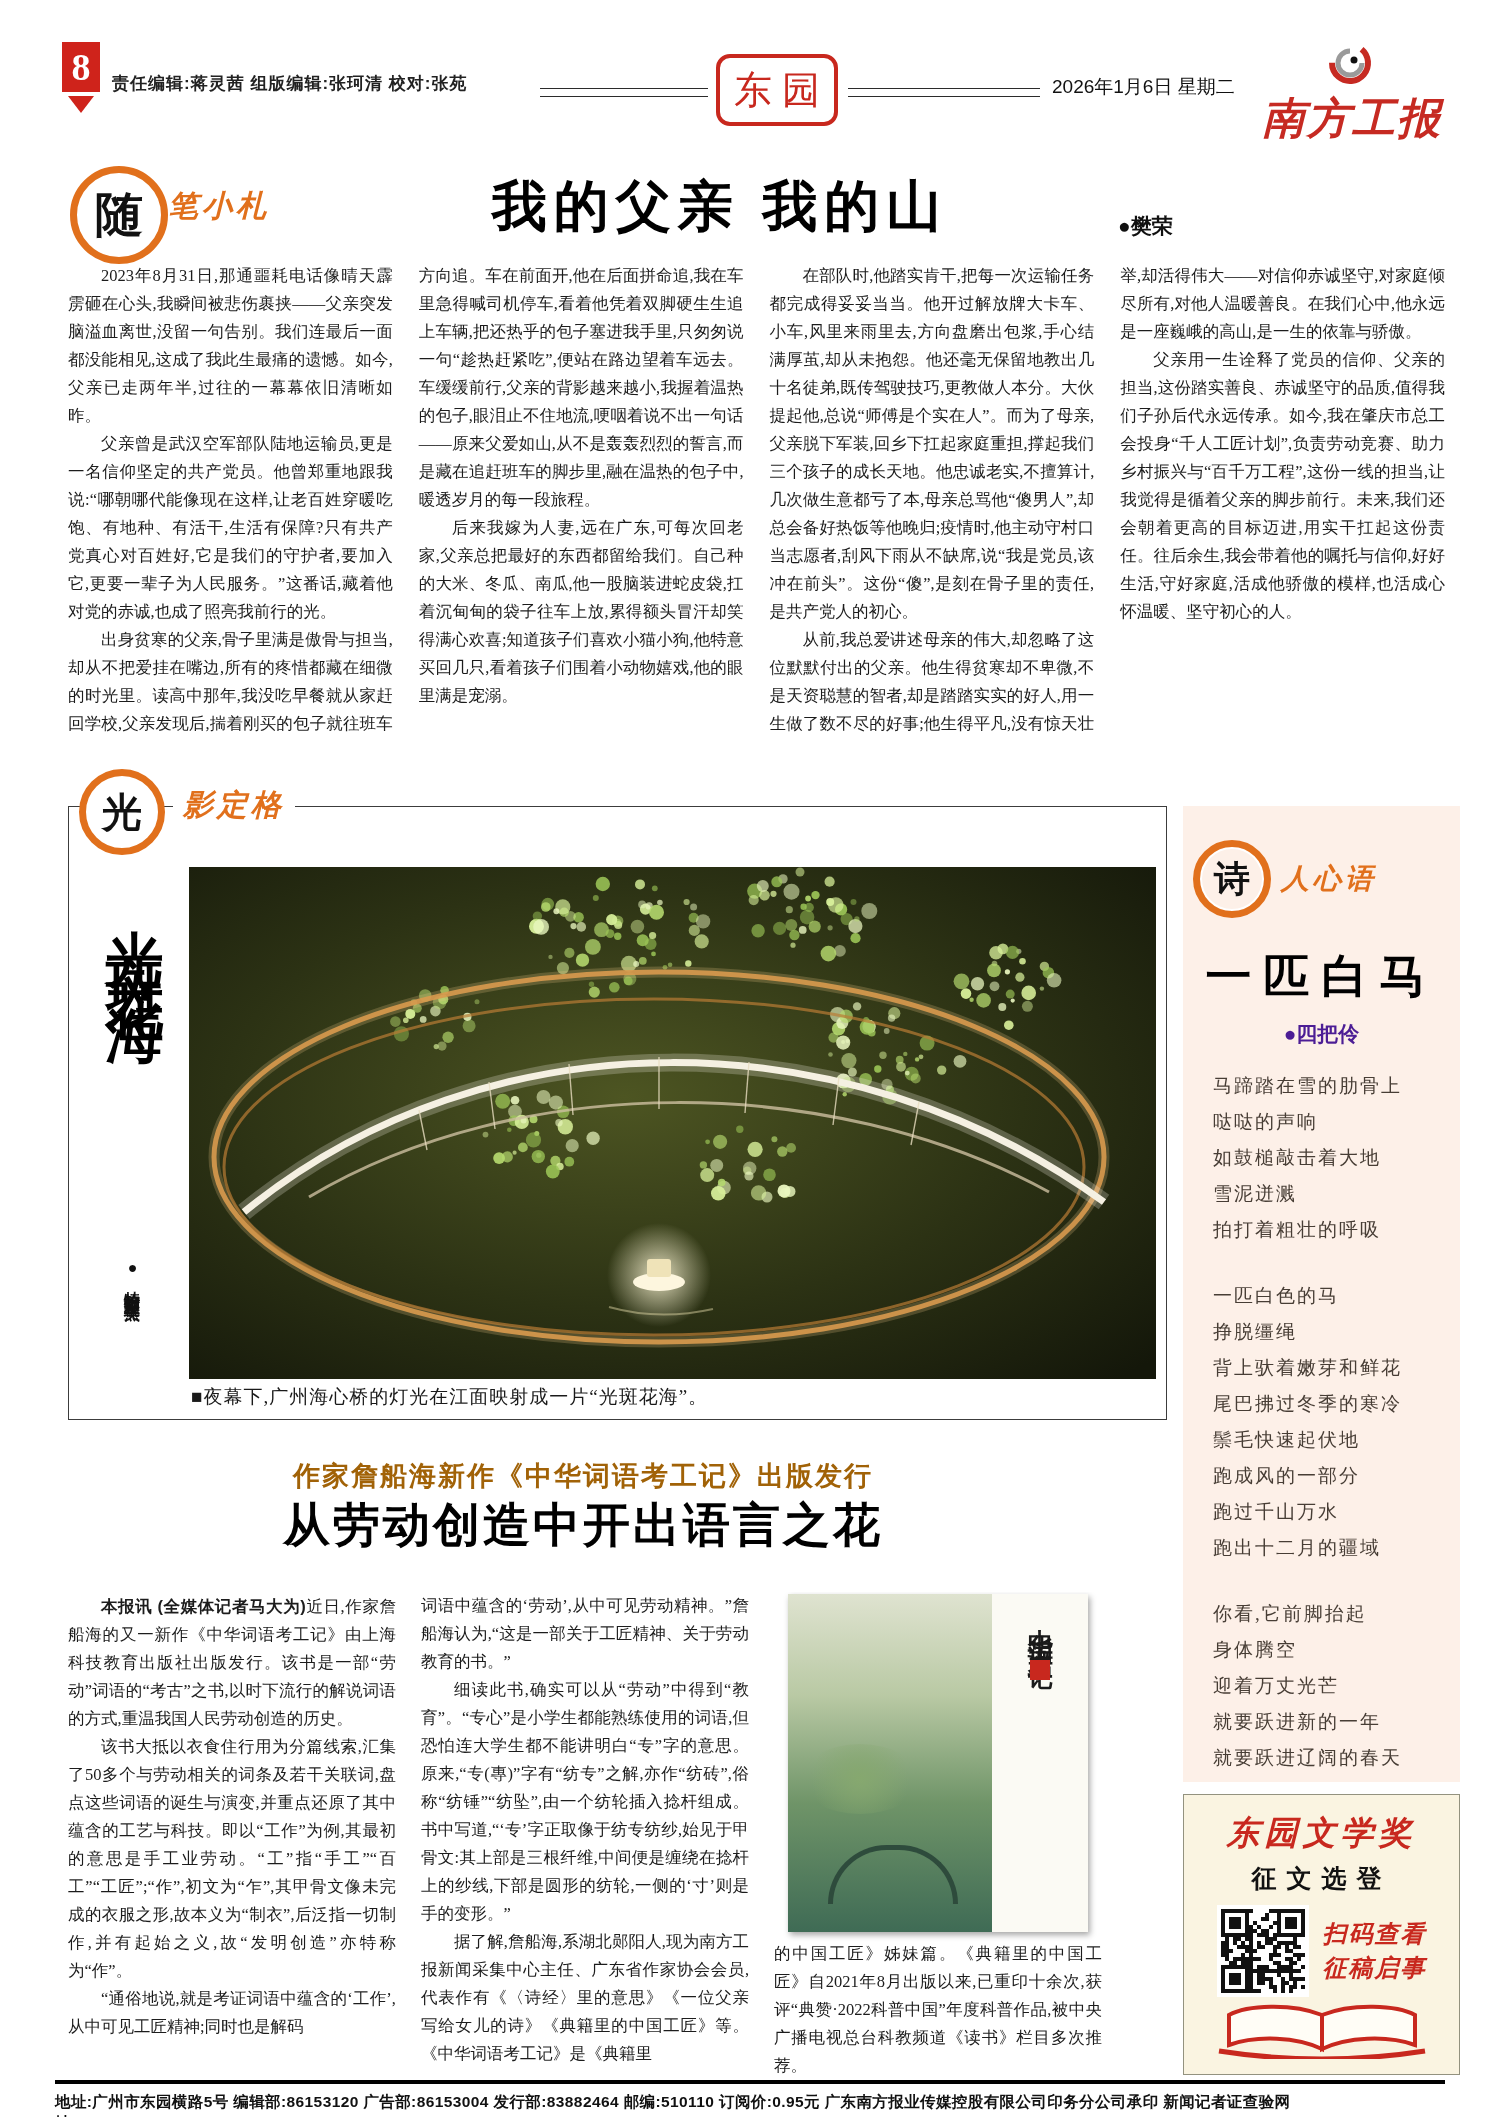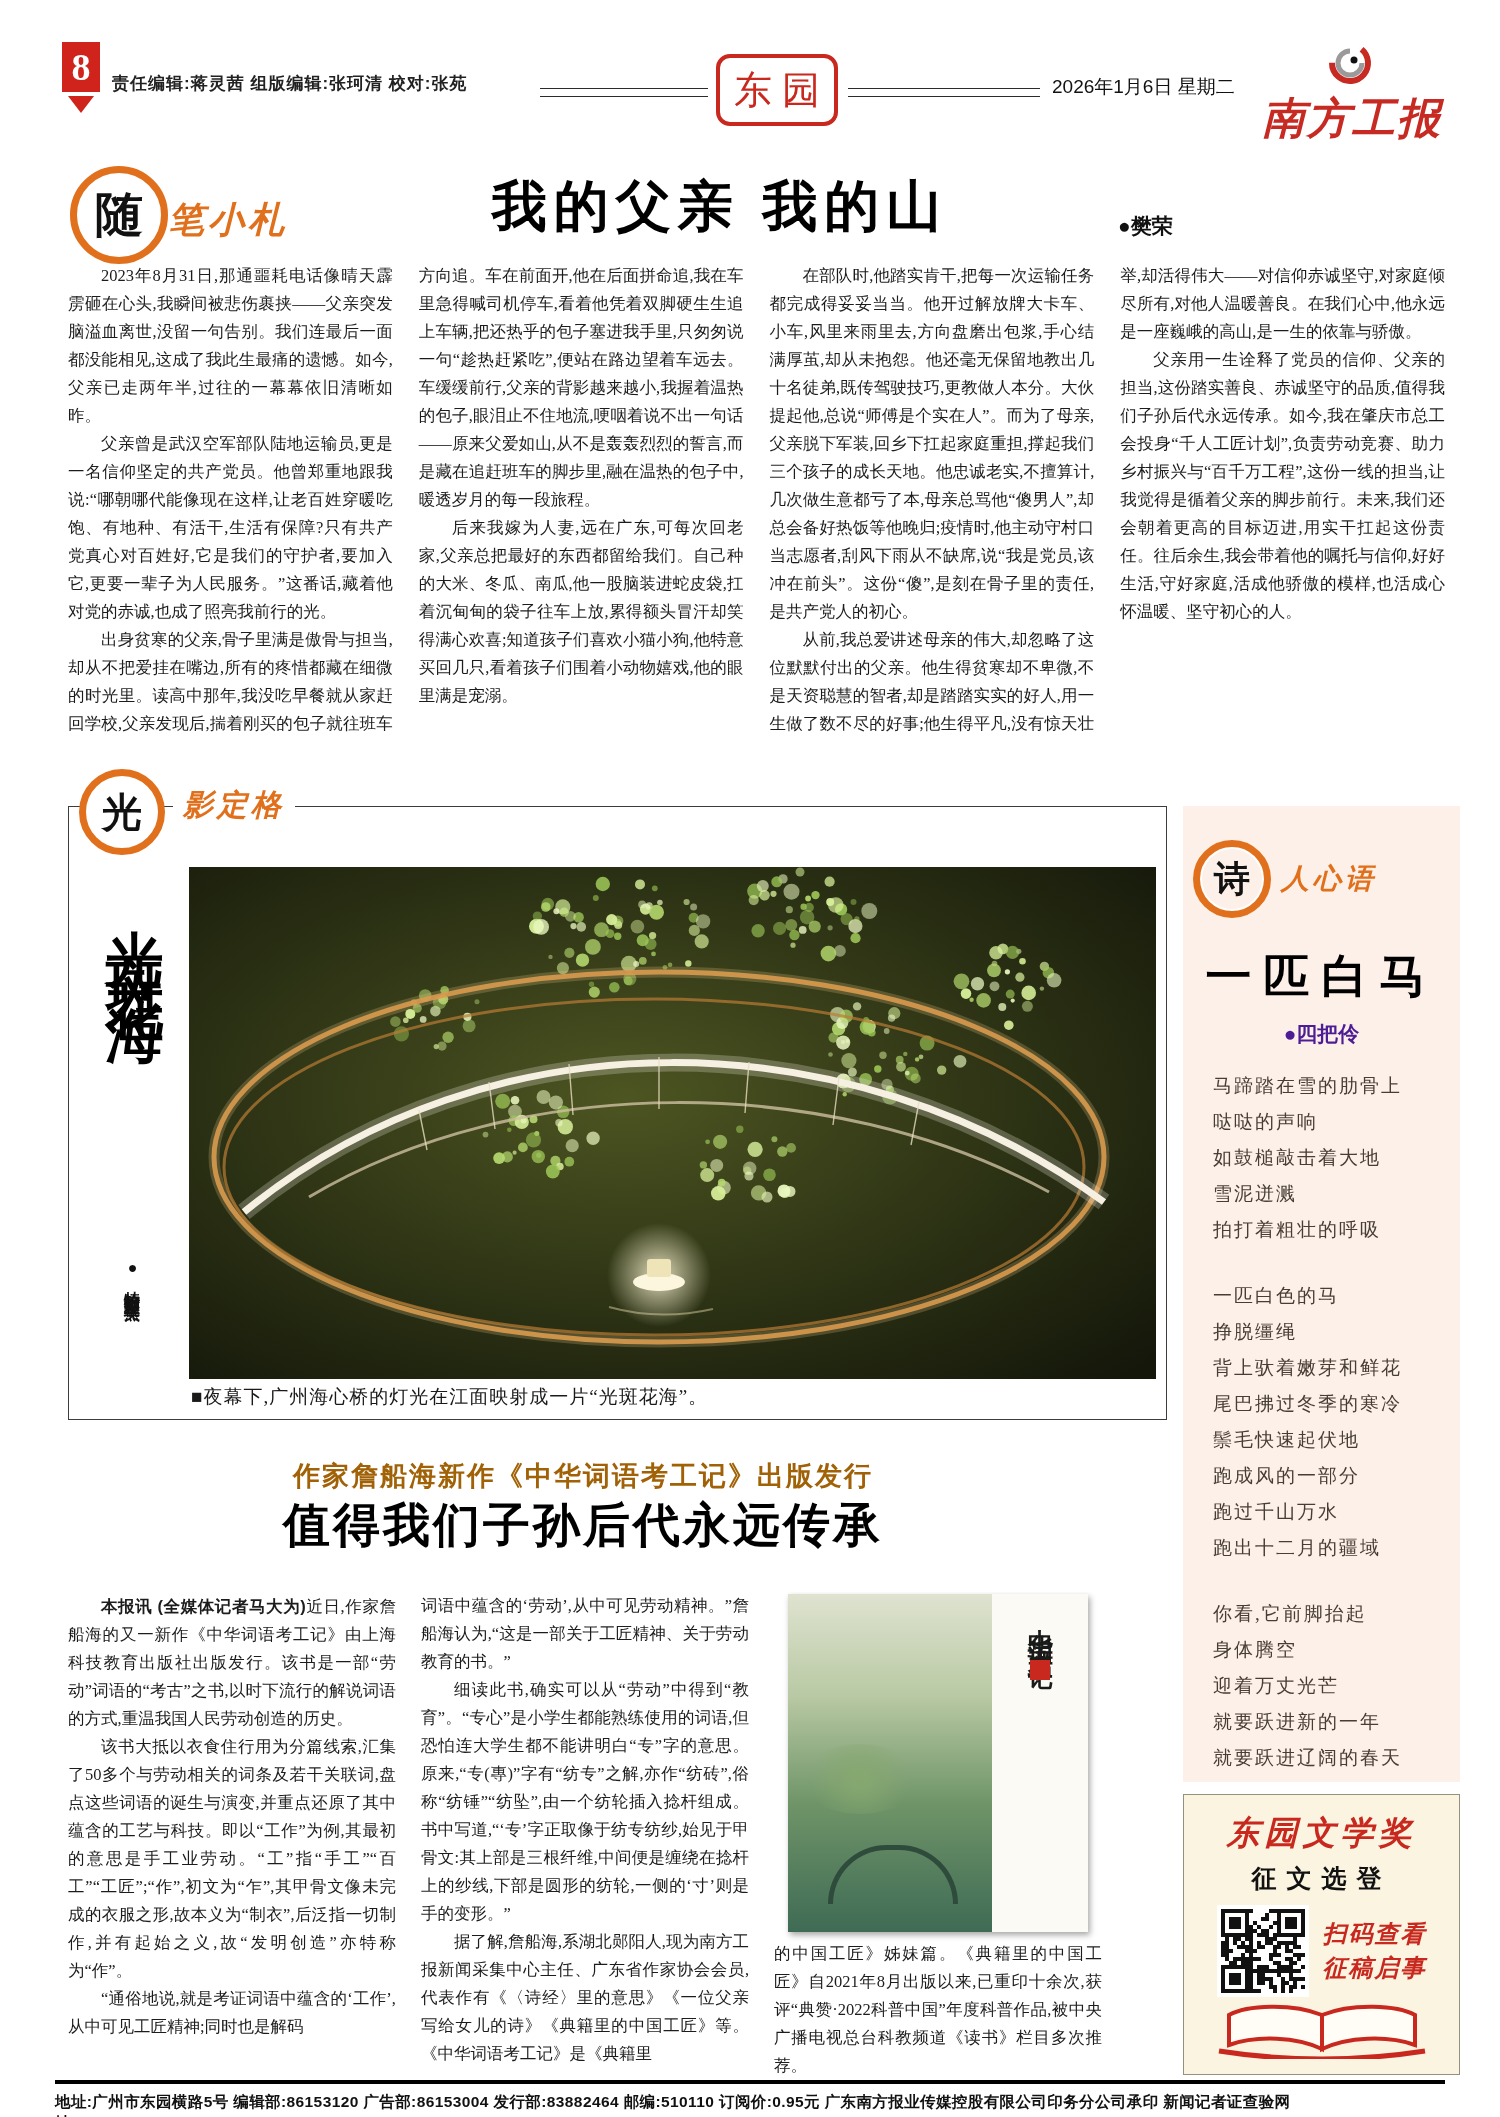--- a/index.html
+++ b/index.html
@@ -29,21 +29,21 @@
 
   
   .obadge{border-radius:50%;border:7px solid #e1701c;box-shadow:0 0 0 2px #fff inset;
           background:#fff;display:flex;align-items:center;justify-content:center;
           font-family:"Liberation Serif",serif;font-weight:900;color:#111;}
   .obadge-label{color:#e1701c;font-style:italic;font-weight:bold;
           font-family:"Liberation Serif",serif;letter-spacing:4px;}
 
   
   .essay-badge{left:70px;top:166px;width:84px;height:84px;font-size:48px;}
-  .essay-badge-label{left:168px;top:196px;font-size:36px;}
+  .essay-badge-label{left:168px;top:186px;font-size:30px;}
   .essay-title{left:400px;top:170px;width:640px;text-align:center;
           font-family:"Liberation Sans","DejaVu Sans",sans-serif;font-weight:900;
           font-size:55px;letter-spacing:7px;color:#000;}
   .essay-author{left:1118px;top:212px;font-size:21px;font-weight:bold;color:#111;}
   .essay-body{left:68px;top:262px;width:1377px;height:506px;overflow:hidden;
           column-count:4;column-gap:26px;font-size:16.5px;line-height:28px;text-align:justify;}
   .essay-body p{margin:0;text-indent:2em;}
 
   
   .photo-box{left:68px;top:806px;width:1097px;height:612px;border:1.6px solid #3c3c3c;}
@@ -416,21 +416,21 @@
         <circle cx="470" cy="408" r="52" fill="url(#boatHalo)"></circle>
         <ellipse cx="470" cy="415" rx="26" ry="9" fill="#fdf6de"></ellipse>
         <rect x="458" y="392" width="24" height="18" rx="3" fill="#efe3b8"></rect>
         <path d="M 420,440 q 50,14 104,2" fill="none" stroke="#d8cf9f" stroke-width="2" opacity="0.5"></path>
       </svg>
     </div>
     <div class="abs photo-caption">■夜幕下,广州海心桥的灯光在江面映射成一片“光斑花海”。</div>
   </div>
 
   <div class="abs a2-kicker">作家詹船海新作《中华词语考工记》出版发行</div>
-  <div class="abs a2-headline">值得我们子孙后代永远传承</div>
+  <div class="abs a2-headline">从劳动创造中开出语言之花</div>
   <div class="abs a2-body">
     <div class="a2-col" id="a2col1">
         <p><b>本报讯 (全媒体记者马大为)</b>近日,作家詹船海的又一新作《中华词语考工记》由上海科技教育出版社出版发行。该书是一部“劳动”词语的“考古”之书,以时下流行的解说词语的方式,重温我国人民劳动创造的历史。</p>
         <p>该书大抵以衣食住行用为分篇线索,汇集了50多个与劳动相关的词条及若干关联词,盘点这些词语的诞生与演变,并重点还原了其中蕴含的工艺与科技。即以“工作”为例,其最初的意思是手工业劳动。“工”指“手工”“百工”“工匠”;“作”,初文为“乍”,其甲骨文像未完成的衣服之形,故本义为“制衣”,后泛指一切制作,并有起始之义,故“发明创造”亦特称为“作”。</p>
         <p>“通俗地说,就是考证词语中蕴含的‘工作’,从中可见工匠精神;同时也是解码</p>
       </div>
     <div class="a2-col" id="a2col2">
         <p class="noindent">词语中蕴含的‘劳动’,从中可见劳动精神。”詹船海认为,“这是一部关于工匠精神、关于劳动教育的书。”</p>
         <p>细读此书,确实可以从“劳动”中得到“教育”。“专心”是小学生都能熟练使用的词语,但恐怕连大学生都不能讲明白“专”字的意思。原来,“专(專)”字有“纺专”之解,亦作“纺砖”,俗称“纺锤”“纺坠”,由一个纺轮插入捻杆组成。书中写道,“‘专’字正取像于纺专纺纱,始见于甲骨文:其上部是三根纤维,中间便是缠绕在捻杆上的纱线,下部是圆形的纺轮,一侧的‘寸’则是手的变形。”</p>
         <p>据了解,詹船海,系湖北郧阳人,现为南方工报新闻采集中心主任、广东省作家协会会员,代表作有《〈诗经〉里的意思》《一位父亲写给女儿的诗》《典籍里的中国工匠》等。《中华词语考工记》是《典籍里</p>

